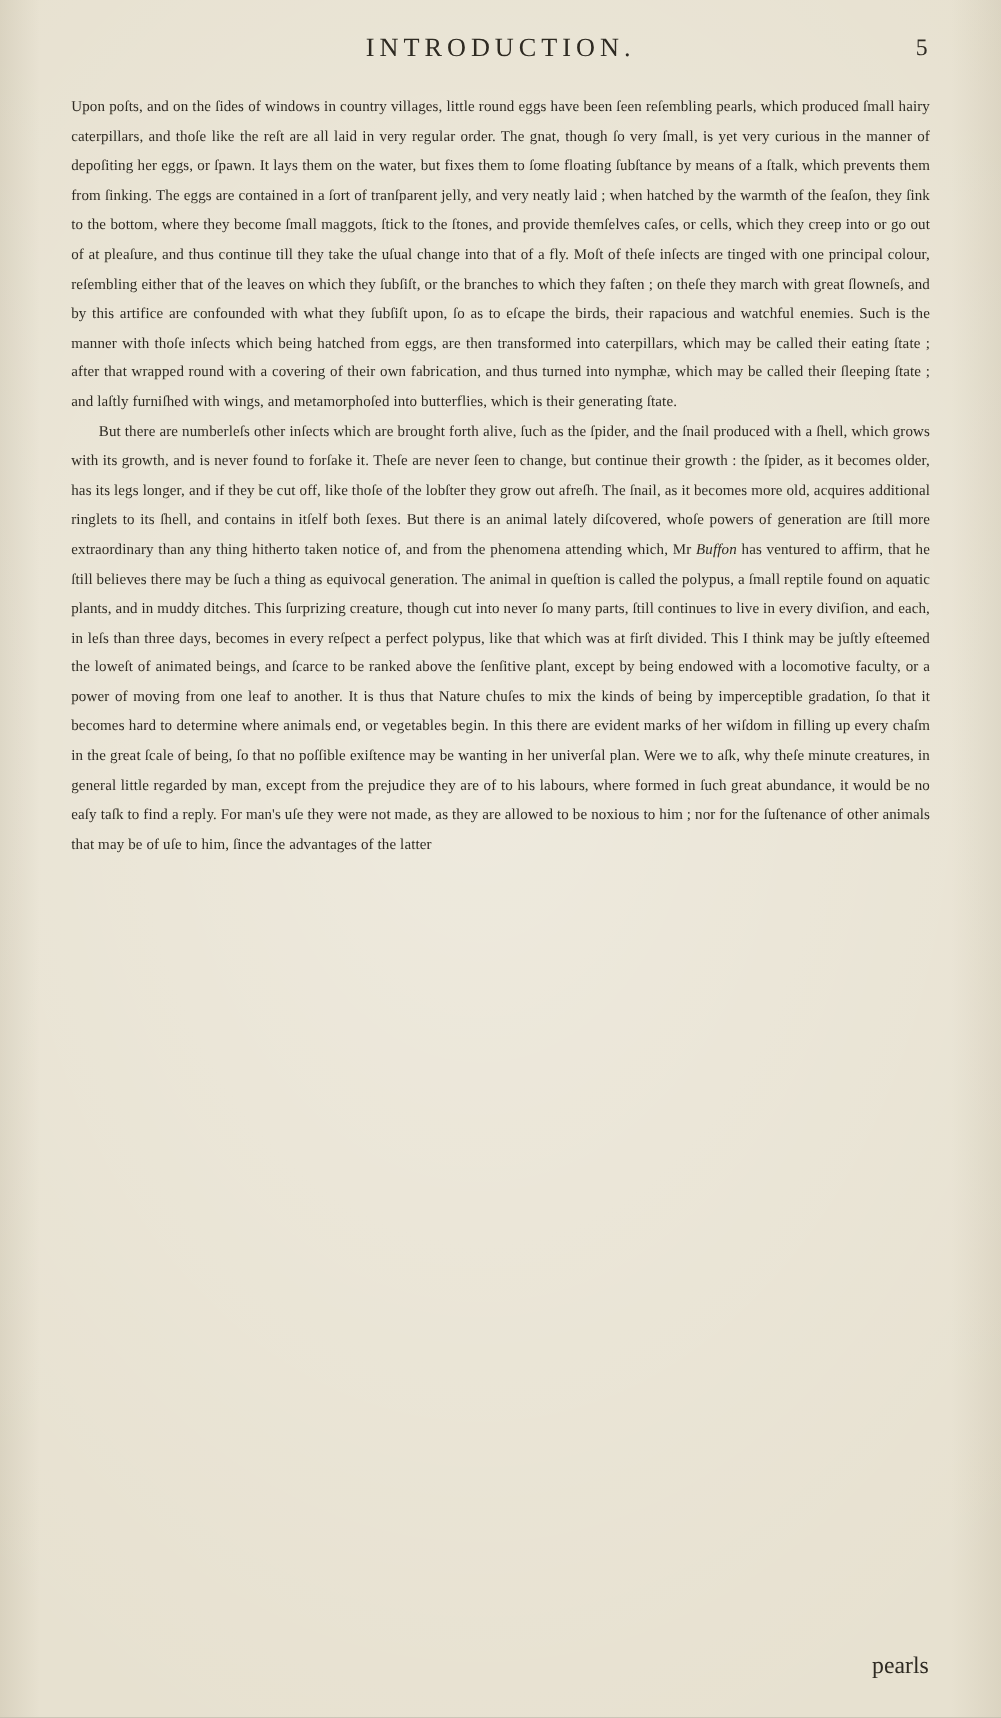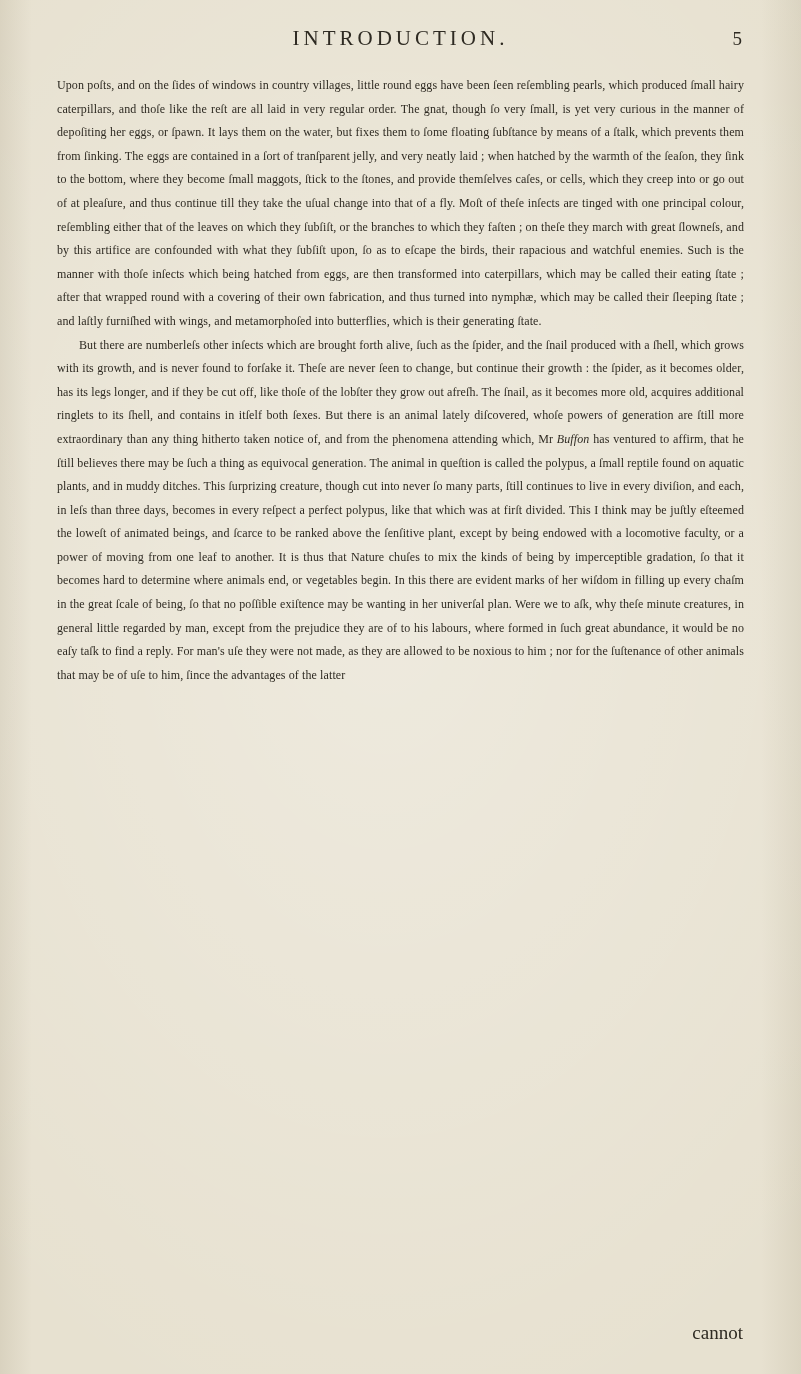--- a/index.html
+++ b/index.html
@@ -75,14 +75,14 @@
     <h1 class="running-title">INTRODUCTION.</h1>
     <span class="page-number">5</span>
   </header>
 
   <main class="text-block">
 
   <p><span>Upon poſts, and on the ſides of windows in country villages, little round eggs have been ſeen reſembling pearls, which produced ſmall hairy caterpillars, and thoſe like the reſt are all laid in very regular order. The gnat, though ſo very ſmall, is yet very curious in the manner of depoſiting her eggs, or ſpawn. It lays them on the water, but fixes them to ſome floating ſubſtance by means of a ſtalk, which prevents them from ſinking. The eggs are contained in a ſort of tranſparent jelly, and very neatly laid ; when hatched by the warmth of the ſeaſon, they ſink to the bottom, where they become ſmall maggots, ſtick to the ſtones, and provide themſelves caſes, or cells, which they creep into or go out of at pleaſure, and thus continue till they take the uſual change into that of a fly. Moſt of theſe inſects are tinged with one principal colour, reſembling either that of the leaves on which they ſubſiſt, or the branches to which they faſten ; on theſe they march with great ſlowneſs, and by this artifice are confounded with what they ſubſiſt upon, ſo as to eſcape the birds, their rapacious and watchful enemies. Such is the manner with thoſe inſects which being hatched from eggs, are then transformed into caterpillars, which may be called their eating ſtate ; after that wrapped round with a covering of their own fabrication, and thus turned into nymphæ, which may be called their ſleeping ſtate ; and laſtly furniſhed with wings, and metamorphoſed into butterflies, which is their generating ſtate.</span></p>
       <p class="indent"><span>But there are numberleſs other inſects which are brought forth alive, ſuch as the ſpider, and the ſnail produced with a ſhell, which grows with its growth, and is never found to forſake it. Theſe are never ſeen to change, but continue their growth : the ſpider, as it becomes older, has its legs longer, and if they be cut off, like thoſe of the lobſter they grow out afreſh. The ſnail, as it becomes more old, acquires additional ringlets to its ſhell, and contains in itſelf both ſexes. But there is an animal lately diſcovered, whoſe powers of generation are ſtill more extraordinary than any thing hitherto taken notice of, and from the phenomena attending which, Mr </span><span class="italic-run">Buffon</span><span> has ventured to affirm, that he ſtill believes there may be ſuch a thing as equivocal generation. The animal in queſtion is called the polypus, a ſmall reptile found on aquatic plants, and in muddy ditches. This ſurprizing creature, though cut into never ſo many parts, ſtill continues to live in every diviſion, and each, in leſs than three days, becomes in every reſpect a perfect polypus, like that which was at firſt divided. This I think may be juſtly eſteemed the loweſt of animated beings, and ſcarce to be ranked above the ſenſitive plant, except by being endowed with a locomotive faculty, or a power of moving from one leaf to another. It is thus that Nature chuſes to mix the kinds of being by imperceptible gradation, ſo that it becomes hard to determine where animals end, or vegetables begin. In this there are evident marks of her wiſdom in filling up every chaſm in the great ſcale of being, ſo that no poſſible exiſtence may be wanting in her univerſal plan. Were we to aſk, why theſe minute creatures, in general little regarded by man, except from the prejudice they are of to his labours, where formed in ſuch great abundance, it would be no eaſy taſk to find a reply. For man's uſe they were not made, as they are allowed to be noxious to him ; nor for the ſuſtenance of other animals that may be of uſe to him, ſince the advantages of the latter</span></p>
     </main>
 
-  <div class="catchword">cannot</div>
+  <div class="catchword">pearls</div>
 </div>
 
 </body></html>

